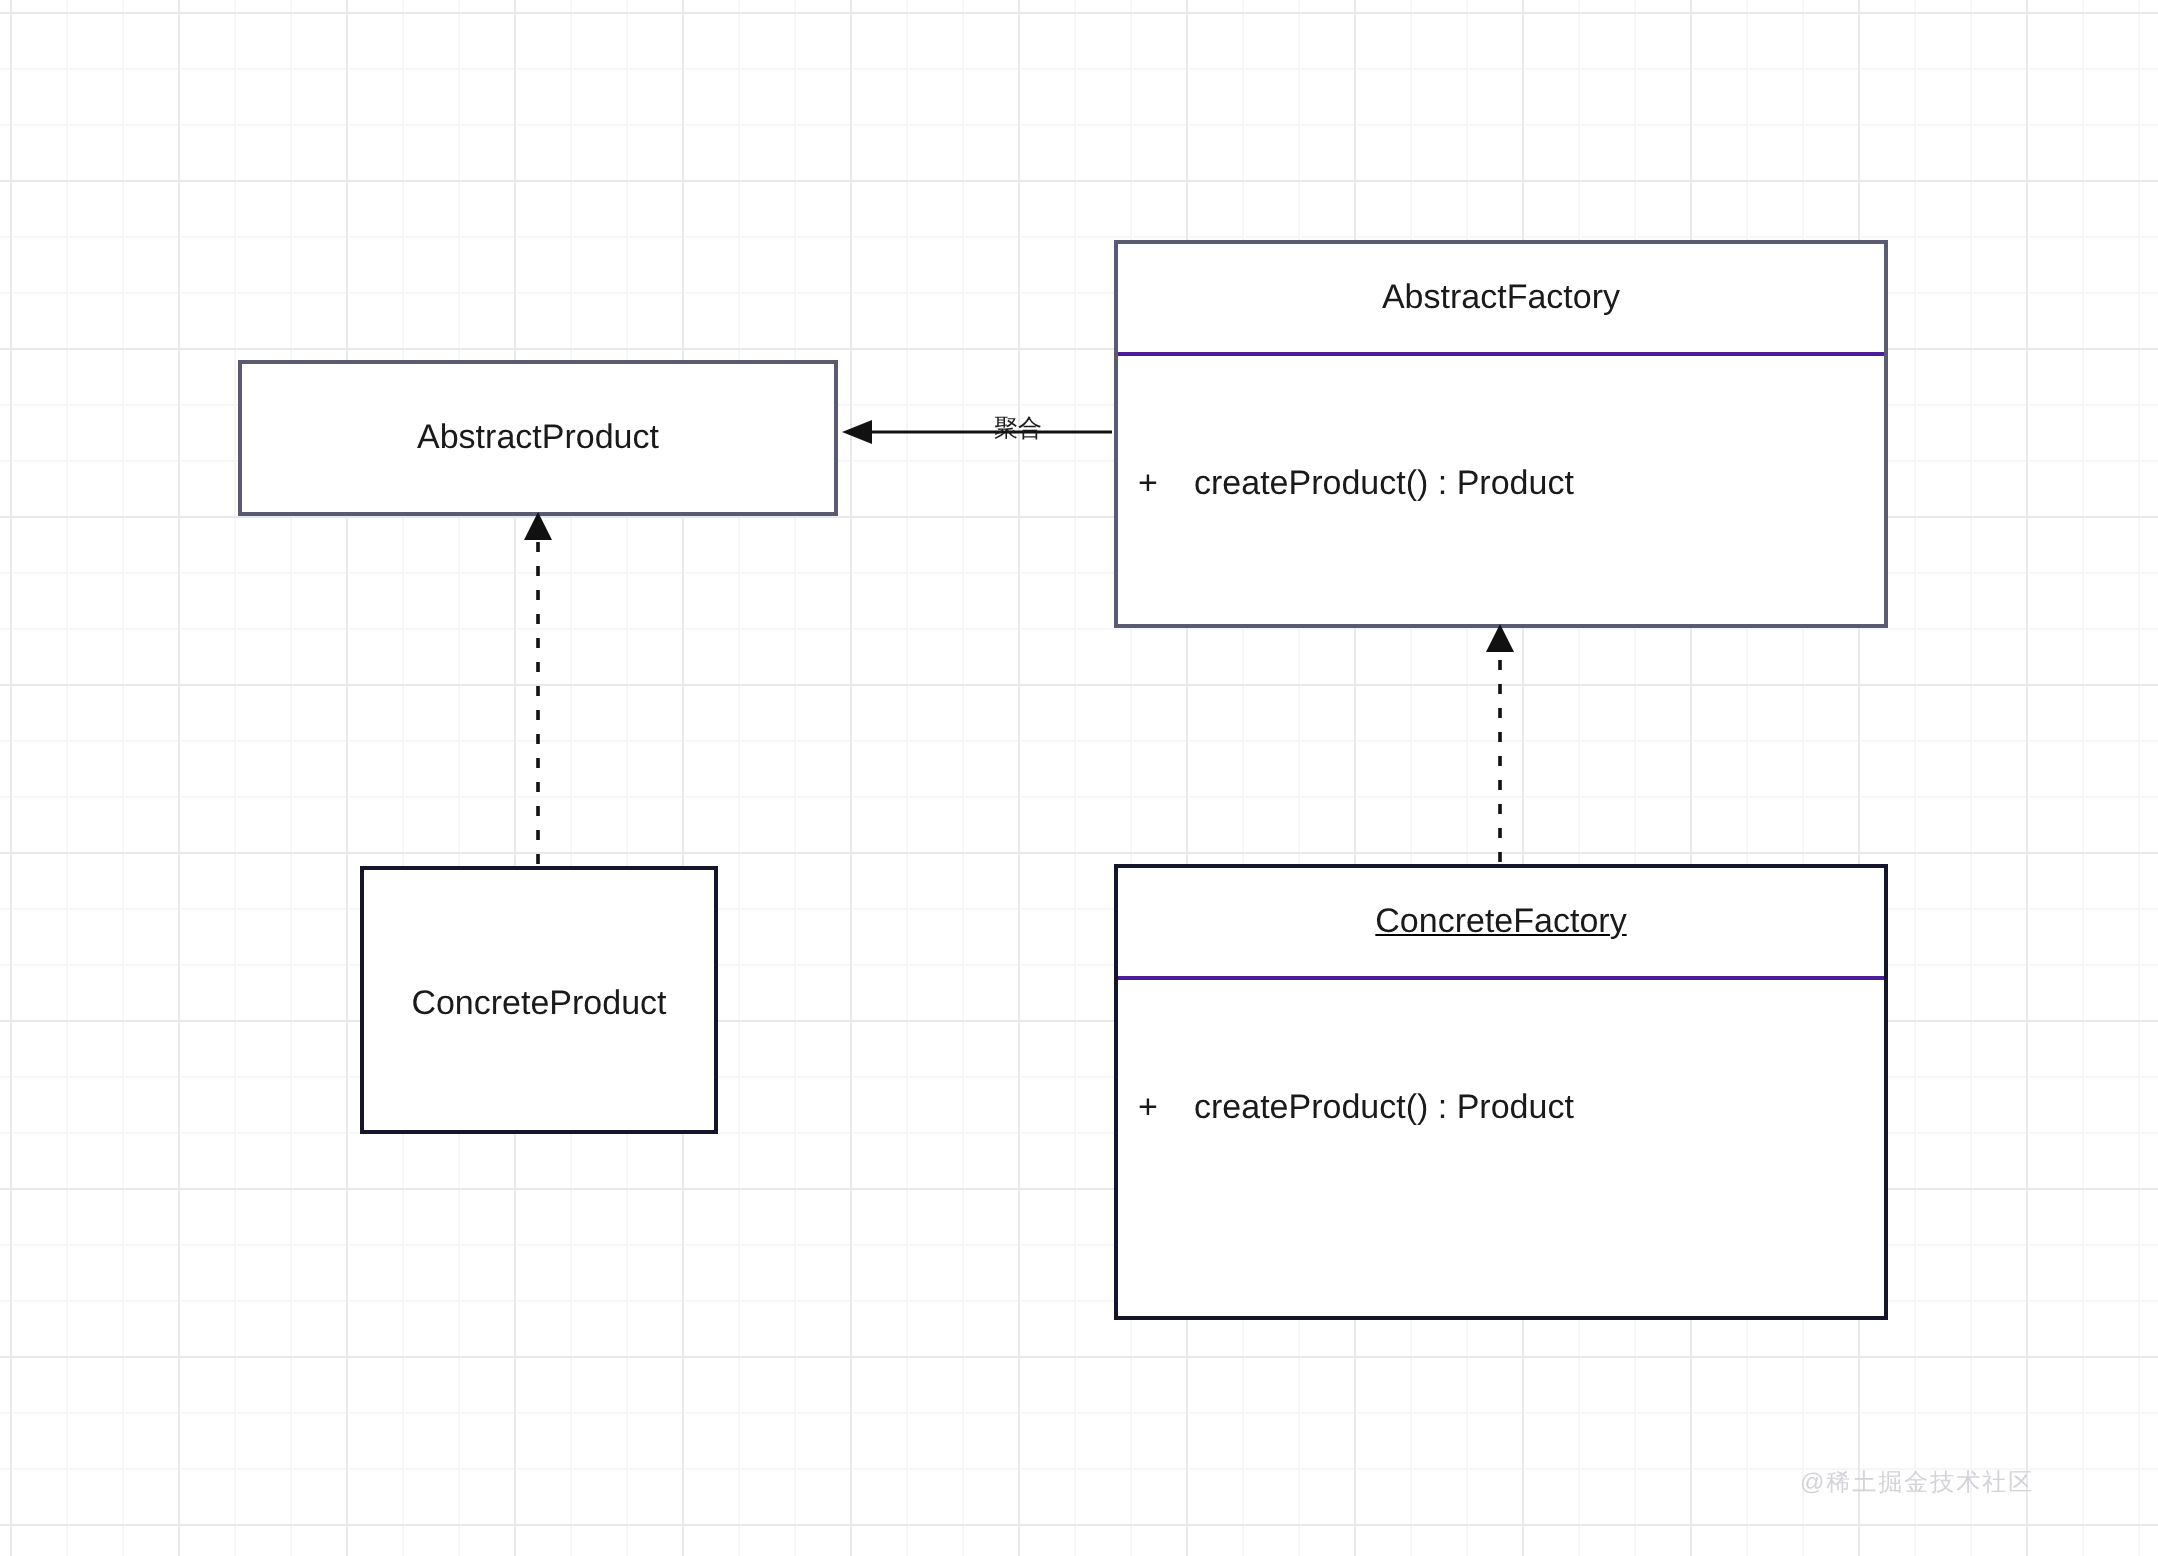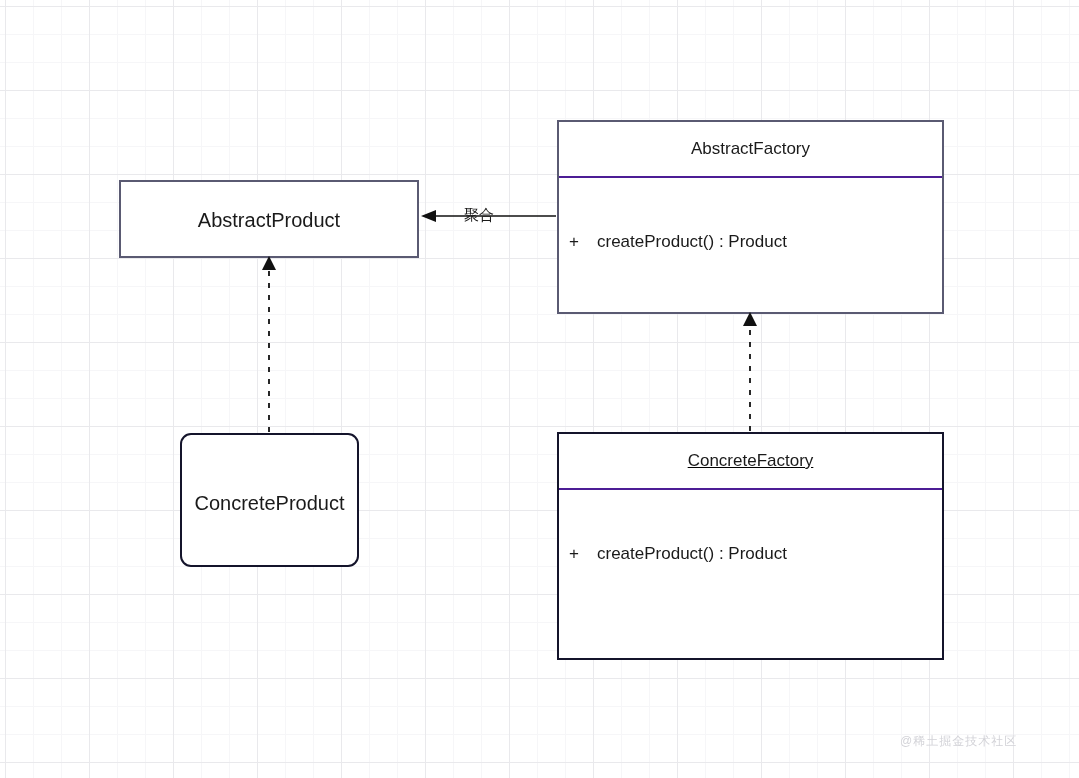--- a/index.html
+++ b/index.html
@@ -68,39 +68,40 @@
     text-align: left;
     padding-left: 10px;
     box-sizing: border-box;
   }
   .uml-simple-label {
     position: absolute;
     left: 0;
     right: 0;
     text-align: center;
     color: #1a1a1a;
-    font-size: 20px;
+    font-size: 17px;
     white-space: nowrap;
   }
 
   
   .connector-layer {
     position: absolute;
     left: 0;
     top: 0;
     width: 1079px;
     height: 778px;
     pointer-events: none;
   }
   .edge-label {
     position: absolute;
-    font-size: 15px;
+    font-size: 12px;
     color: #1a1a1a;
     background: transparent;
     white-space: nowrap;
+    margin-left: 33px;
   }
 
   
   .watermark {
     position: absolute;
     color: #d3d3d8;
     font-size: 12px;
     white-space: nowrap;
     letter-spacing: 1px;
   }
@@ -117,21 +118,21 @@
   <div class="uml-box slate" style="left:557px; top:120px; width:387px; height:194px;">
     <div class="uml-title divided" style="height:56px;">AbstractFactory</div>
     <div class="uml-members" style="height:134px;">
       <div class="uml-member" style="left:0px; top:54px;">
         <span class="vis">+</span>
         <span>createProduct() : Product</span>
       </div>
     </div>
   </div>
 
-  <div class="uml-box dark" style="left:180px; top:433px; width:179px; height:134px;border-radius:11px;">
+  <div class="uml-box dark" style="left:180px; top:433px; width:179px; height:134px;">
     <div class="uml-simple-label" style="top:57px;">ConcreteProduct</div>
   </div>
 
   <div class="uml-box dark" style="left:557px; top:432px; width:387px; height:228px;text-decoration:underline;">
     <div class="uml-title divided" style="height:56px;">ConcreteFactory</div>
     <div class="uml-members" style="height:136px;">
       <div class="uml-member" style="left:0px; top:54px;">
         <span class="vis">+</span>
         <span>createProduct() : Product</span>
       </div>

